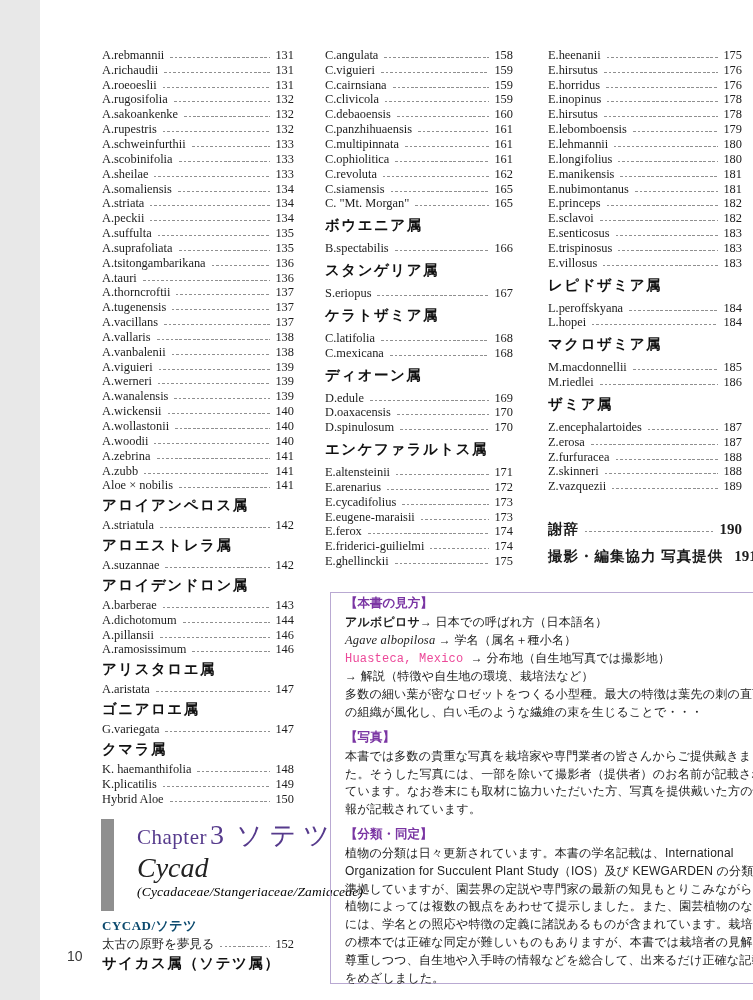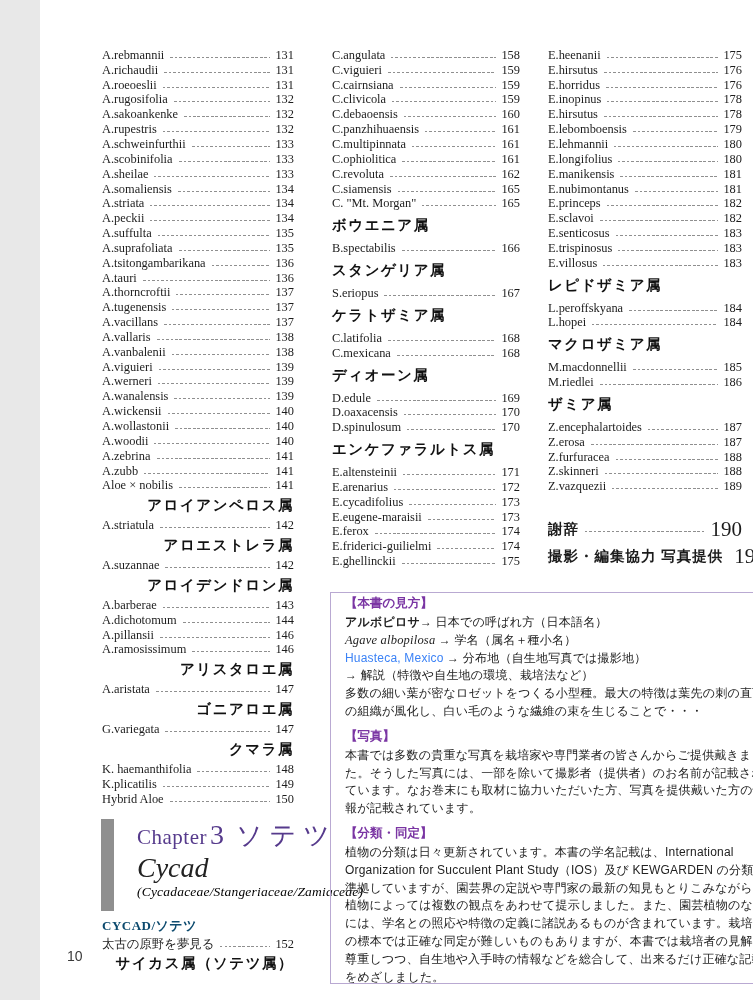--- a/index.html
+++ b/index.html
@@ -2,59 +2,59 @@
 <html><head>
 <meta charset="utf-8">
 <style>
   html,body{margin:0;padding:0;background:#e8e8e8;}
   .page{position:relative;width:717px;height:1000px;background:#ffffff;overflow:hidden;
         font-family:"Liberation Serif","DejaVu Serif",serif;color:#1c1c1c;margin-left:40px;}
 
   
   .col{position:absolute;top:48px;}
   .col-left{left:62px;width:192px;}
-  .col-mid{left:292px;width:188px;}
+  .col-mid{left:285px;width:188px;}
   .col-right{left:508px;width:194px;}
 
   .entry{display:flex;align-items:center;height:14.85px;font-size:12.4px;white-space:nowrap;}
   .entry .name{flex:0 0 auto;}
   .entry .leader{flex:1 1 auto;height:1px;margin:0 5px 0 6px;transform:translateY(2px);
         background:repeating-linear-gradient(90deg,#8f8f8f 0 2.5px,transparent 2.5px 4.5px);}
   .entry .pg{flex:0 0 auto;}
 
   .genus-header{font-size:14.5px;line-height:15px;font-weight:bold;letter-spacing:1.5px;
         margin:7px 0 8px;color:#111;}
-  .col-left .genus-header{margin:5px 0 5px;text-align:right;}
+  .col-left .genus-header{margin:5px 0 5px;}
   .sub-header{font-size:13px;line-height:14px;font-weight:bold;letter-spacing:0.5px;margin:8px 0 4px;color:#0c4a6e;}
 
   
   .backmatter{margin-top:22px;}
   .backmatter .entry{height:27px;font-size:14.5px;font-weight:bold;letter-spacing:1px;}
-  .backmatter .entry .pg{font-weight:normal;font-size:21px;letter-spacing:0;}
+  .backmatter .entry .pg{font-weight:bold;font-size:15px;letter-spacing:0;}
 
   
   .chapter{display:flex;margin-top:12px;margin-left:-1px;}
   .chapter-bar{width:13px;height:92px;background:#8f8f8f;margin-right:23px;flex:0 0 auto;}
   .chapter-text{padding-top:2px;}
   .chapter-line1{color:#563a8c;white-space:nowrap;line-height:1;}
   .chapter-word{font-size:21px;letter-spacing:0.5px;}
   .chapter-num{font-size:28px;margin-left:3px;}
   .chapter-jp{font-size:26px;margin-left:12px;letter-spacing:7px;font-weight:400;}
   .chapter-en{font-style:italic;font-size:28px;line-height:1.05;color:#222;margin-top:4px;}
   .chapter-family{font-style:italic;font-size:13.5px;color:#000000;margin-top:2px;letter-spacing:0.2px;}
 
   
   .info-box{position:absolute;left:290px;top:592px;width:455px;height:392px;box-sizing:border-box;
         border:1px solid #b9a9d2;padding:2px 14px 8px 14px;
         font-family:"Liberation Sans","DejaVu Sans",sans-serif;font-size:12px;color:#222;}
   .box-heading{color:#7a35a3;font-weight:bold;font-size:12.5px;line-height:17px;margin:7px 0 2px;}
   .box-heading:first-child{margin-top:0;}
   .info-box p{margin:0;line-height:17.8px;letter-spacing:0.2px;}
   .seg-sci{font-family:"Liberation Serif","DejaVu Serif",serif;font-style:italic;font-size:12.5px;}
-  .seg-green{color:#3b82f6;}
+  .seg-green{color:#ec4899;font-family:Liberation Mono, monospace;}
   .seg-bold{font-weight:bold;}
 
   .page-no{position:absolute;left:27px;top:948px;font-family:"Liberation Sans","DejaVu Sans",sans-serif;
         font-size:14px;color:#3a3a3a;}
 </style>
 </head>
 <body>
 
 <div class="page">
 

